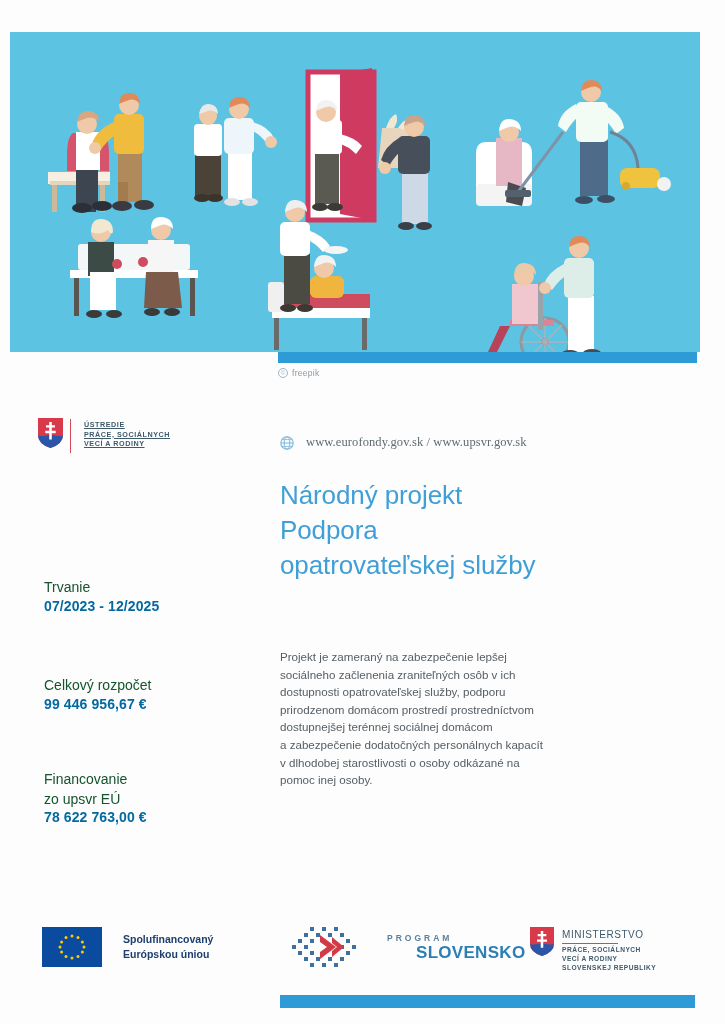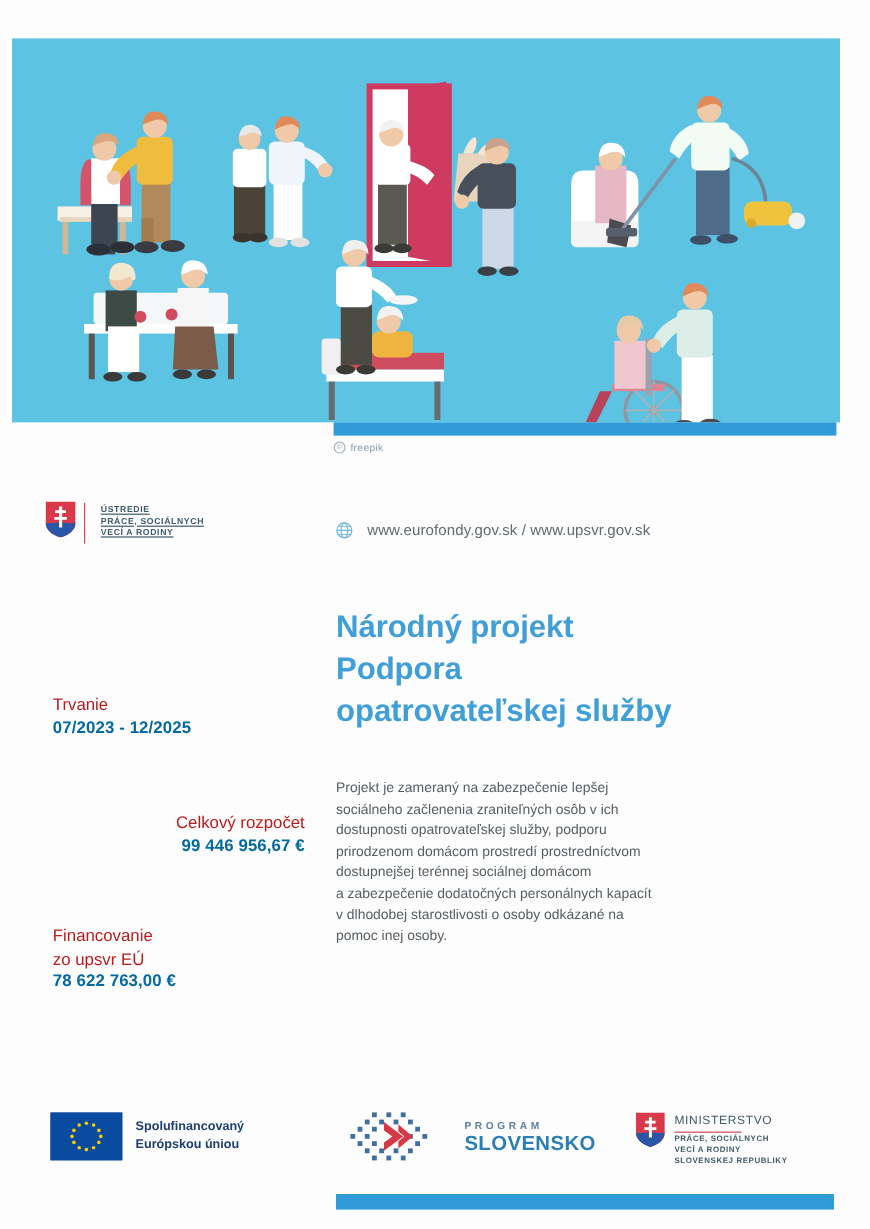--- a/index.html
+++ b/index.html
@@ -42,56 +42,56 @@
   .ust-lines div{
     font-size:7.2px;color:#3f5a6b;letter-spacing:.55px;line-height:1.33;
     font-weight:600;
     text-decoration:underline;
   }
 
   
   .weburl{
     position:absolute;left:280px;top:435px;
     display:flex;align-items:center;gap:12px;
-    font-size:12.5px;color:#5f6b72;letter-spacing:.1px;
+    font-size:12.5px;color:#5f6b72;letter-spacing:.1px;font-family:Liberation Serif, serif;
   }
   .globe{width:14px;height:14px;color:#79b9dd;}
 
   
   .title{
-    position:absolute;left:280px;top:505px;width:360px;
-    font-size:26px;line-height:1.34;font-weight:700;
+    position:absolute;left:280px;top:478px;width:360px;
+    font-size:26px;line-height:1.34;font-weight:400;
     color:#3f9fd6;letter-spacing:-.1px;
   }
 
   
   .para{
     position:absolute;left:280px;top:648px;width:350px;
     font-size:11.6px;line-height:1.52;color:#555d63;
   }
   .para div{white-space:nowrap;}
 
   
   .stat{position:absolute;left:44px;width:210px;}
-  .stat .lbl{font-size:14px;color:#b91c1c;line-height:1.33;margin-bottom:1px;}
+  .stat .lbl{font-size:14px;color:#14532d;line-height:1.33;margin-bottom:1px;}
   .stat .val{font-size:14px;color:#0369a1;font-weight:700;letter-spacing:.1px;}
   #stat-0{top:578px;}
-  #stat-1{top:676px;text-align:right;}
+  #stat-1{top:676px;}
   #stat-2{top:770px;}
 
   
   .footer{position:absolute;left:0;top:915px;width:725px;height:70px;}
-  .eu-logo{position:absolute;left:42px;top:12px;display:flex;align-items:center;gap:11px;}
+  .eu-logo{position:absolute;left:42px;top:12px;display:flex;align-items:center;gap:21px;}
   .eu-flag{width:60px;height:40px;background:#0a4ba0;position:relative;}
   .eu-text{font-size:10.5px;line-height:1.42;color:#1d3f6e;font-weight:700;}
 
   .ps-logo{position:absolute;left:290px;top:10px;display:flex;align-items:center;gap:12px;}
   .ps-mark{width:85px;height:46px;position:relative;}
   .ps-text .p1{font-size:8.5px;letter-spacing:3px;color:#5c7f9e;font-weight:600;line-height:1.3;}
-  .ps-text .p2{font-size:17px;letter-spacing:.3px;color:#2b7fb5;font-weight:700;line-height:1.1;}
+  .ps-text .p2{font-size:17px;letter-spacing:.3px;color:#2b7fb5;font-weight:700;line-height:1.1;margin-left:29px;}
 
   .min-logo{position:absolute;left:530px;top:12px;display:flex;align-items:flex-start;gap:7px;}
   .min-lines{padding-top:1px;}
   .min-lines .m1{font-size:10px;color:#3f5a6b;letter-spacing:.55px;font-weight:400;line-height:1.35;}
   .min-rule{width:56px;height:1px;background:#d24a55;margin:1px 0 1.5px 0;}
   .min-lines .m2{font-size:6.6px;color:#3f5a6b;letter-spacing:.5px;font-weight:600;line-height:1.38;}
 
   .bottom-bar{position:absolute;left:280px;top:995px;width:415px;height:13px;background:#2e9ad6;}
 </style>
 </head>

